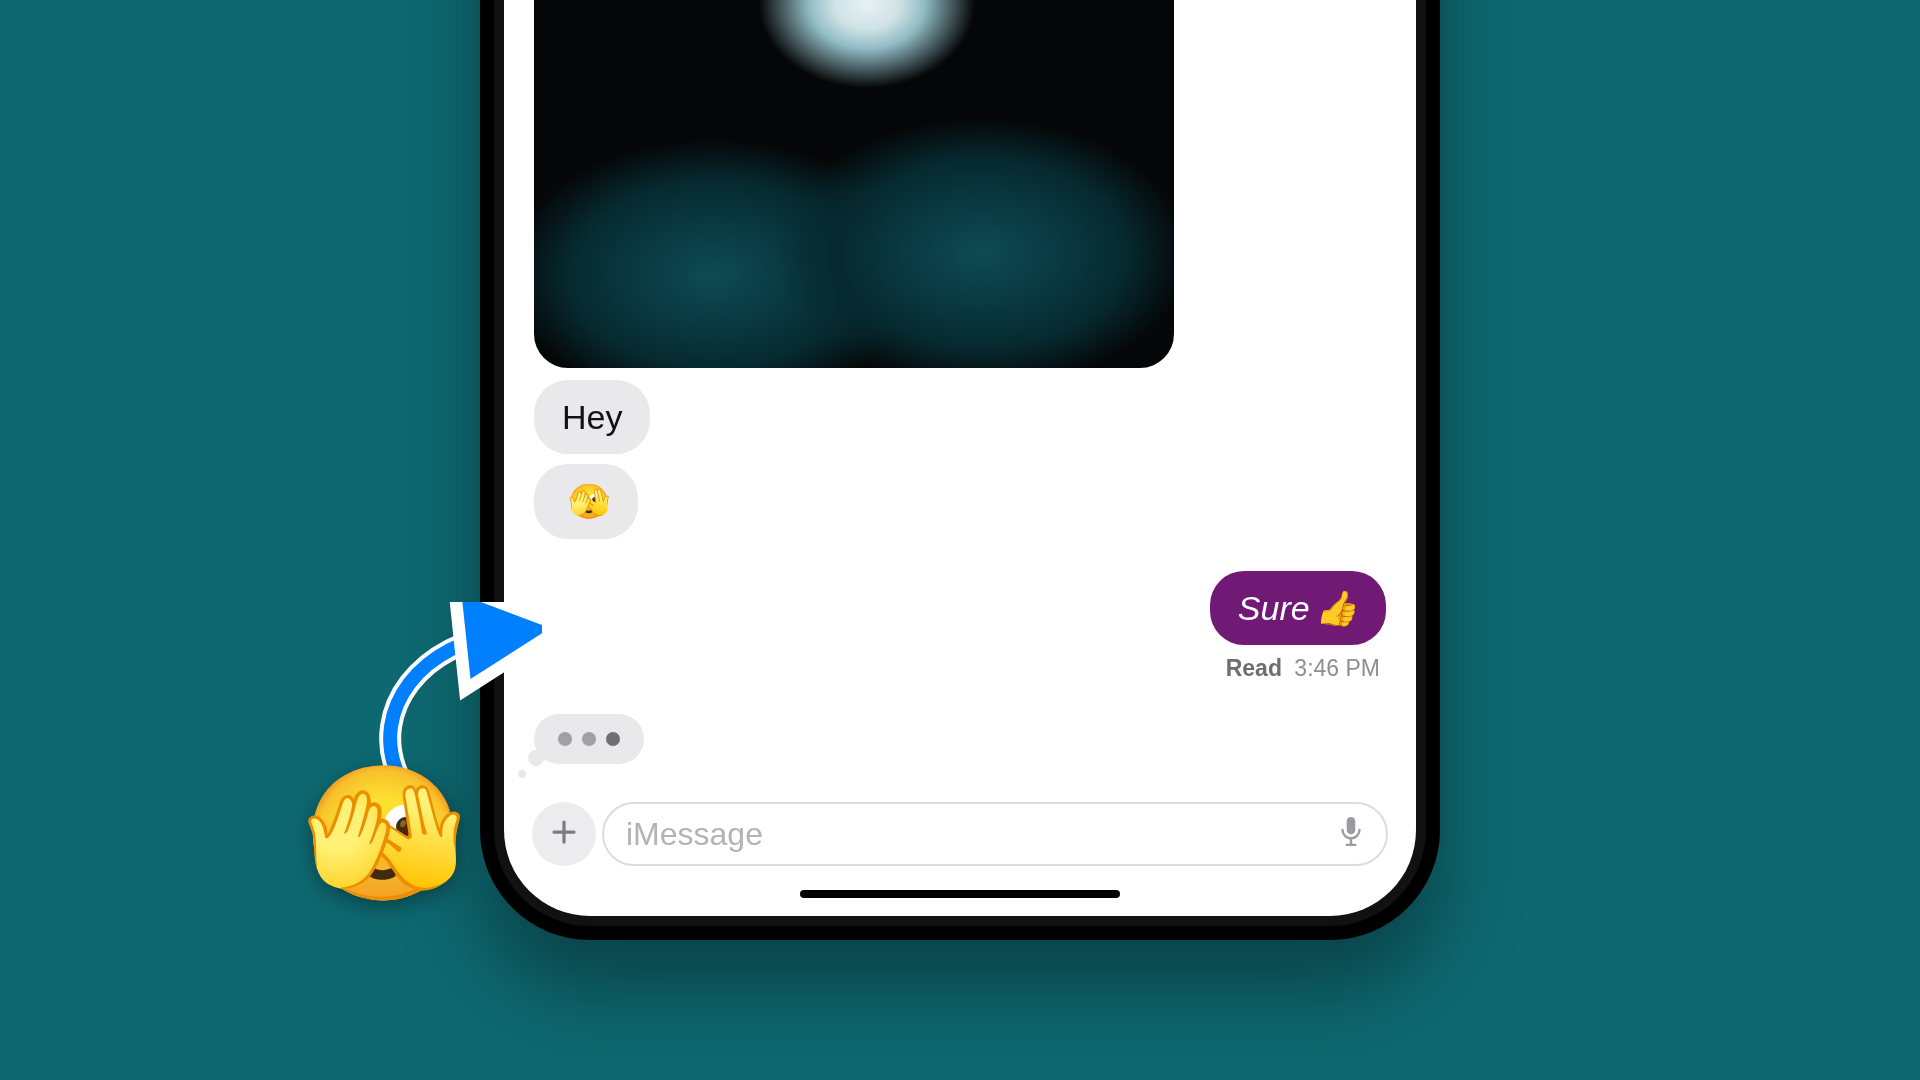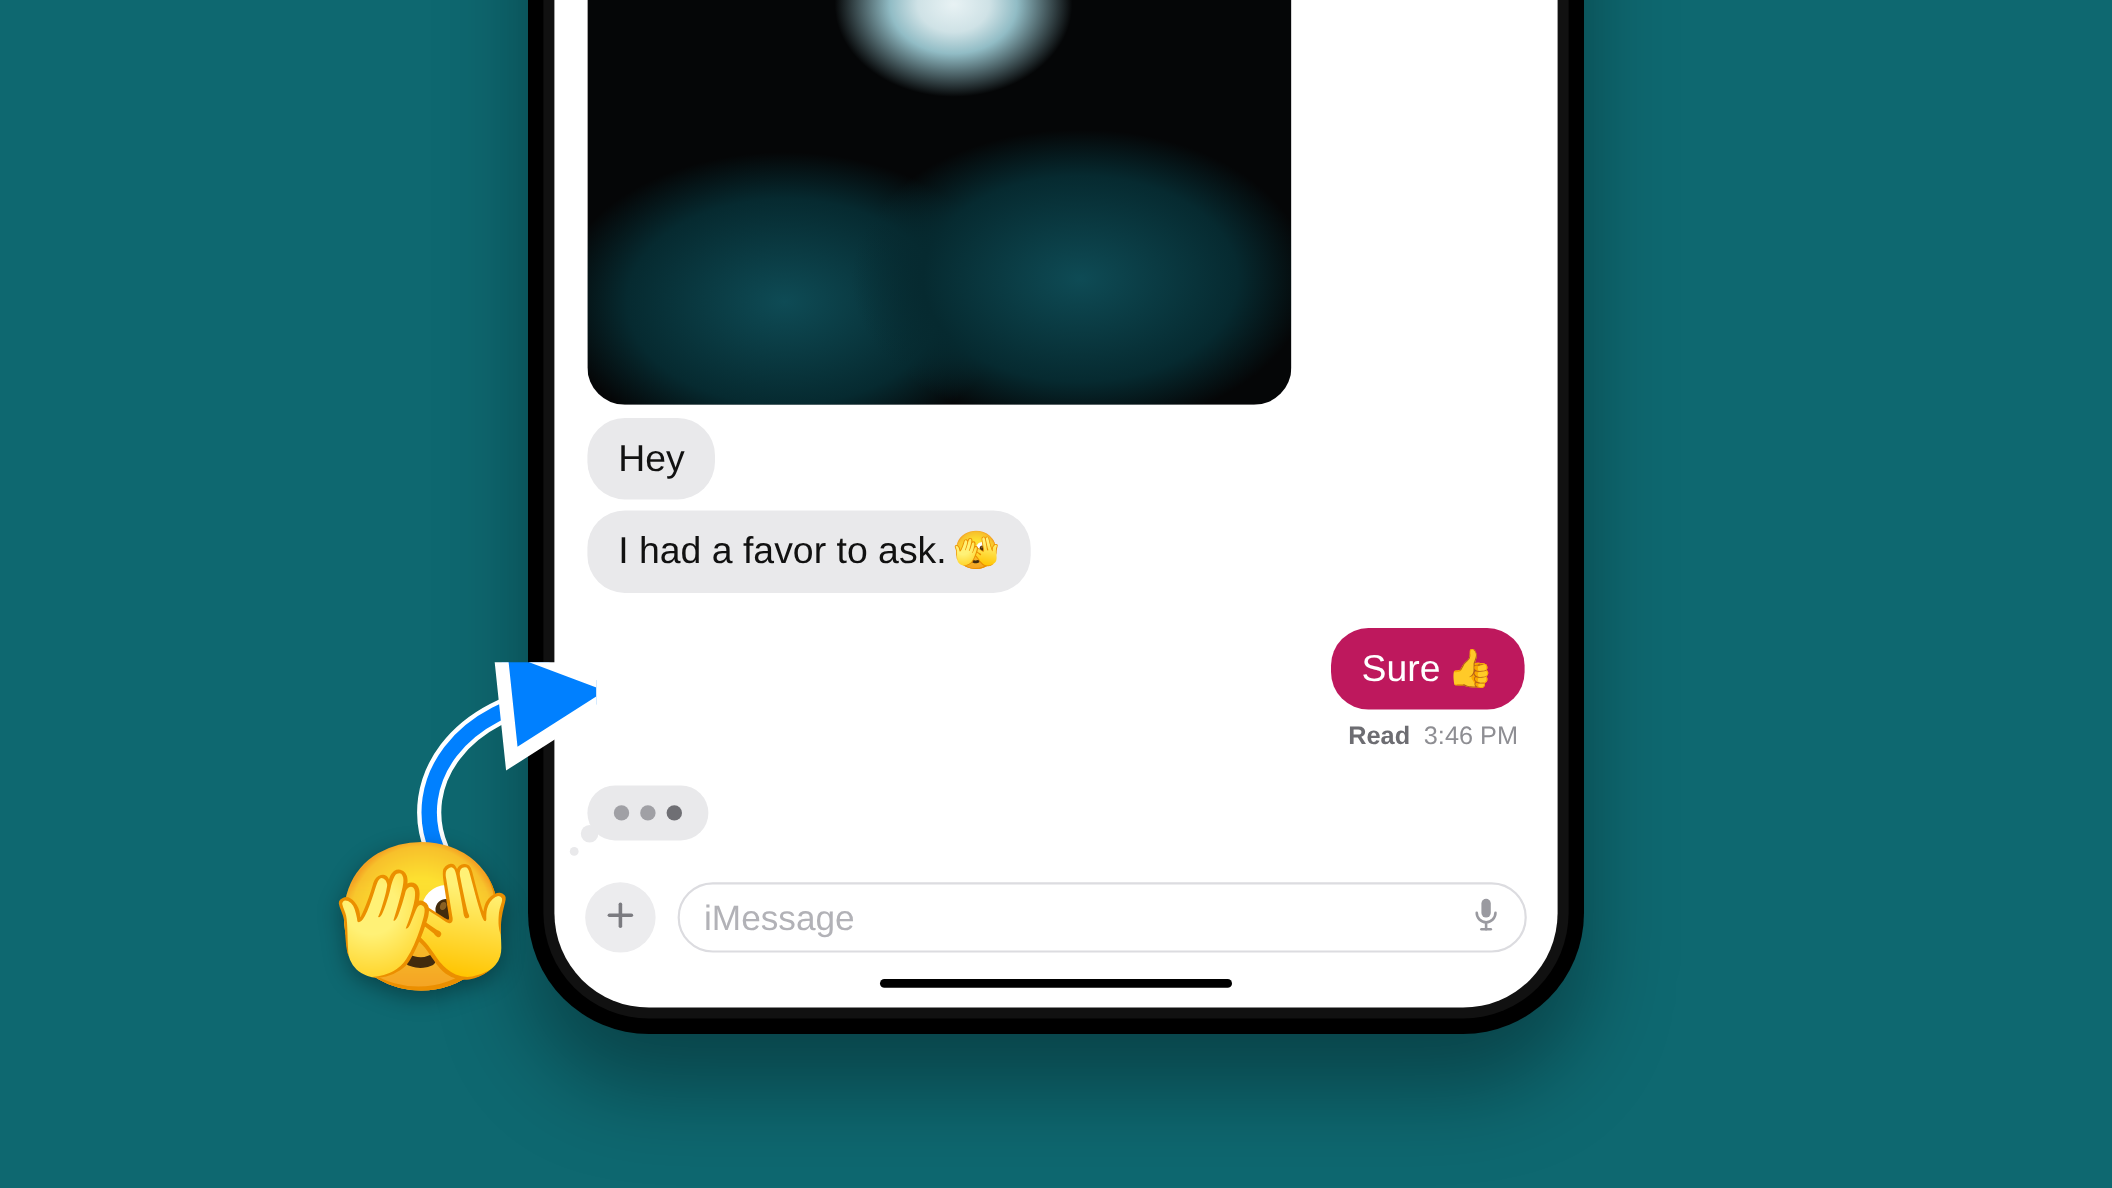--- a/index.html
+++ b/index.html
@@ -75,24 +75,25 @@
     line-height: 1.25;
     margin-bottom: 10px;
     max-width: 640px;
   }
   .incoming {
     background: #e9e9eb;
     color: #111;
     align-self: flex-start;
   }
   .outgoing {
-    background: #be185d;
+    background: #701a75;
     color: #fff;
     align-self: flex-end;
     margin-top: 22px;
+    font-style: italic;
   }
   .bubble .emoji { margin-left: 6px; font-size: 34px; }
 
   .read-receipt {
     align-self: flex-end;
     font-size: 23px;
     color: #8e8e93;
     margin-top: 0;
     margin-right: 6px;
   }
@@ -129,21 +130,21 @@
   .typing .dot {
     width: 14px; height: 14px; border-radius: 50%;
     background: #a0a0a5;
   }
   .typing .dot.d3 { background: #6f6f74; }
 
   
   .input-bar {
     display: flex;
     align-items: center;
-    gap: 20px;
+    gap: 6px;
     padding: 18px 28px 50px 28px;
   }
   .plus-btn {
     width: 64px; height: 64px;
     border-radius: 50%;
     background: #ececee;
     display: flex; align-items: center; justify-content: center;
     color: #7b7b80;
   }
   .plus-btn svg { width: 30px; height: 30px; }
@@ -202,21 +203,20 @@
 
       <div class="messages">
 
         <div class="attachment-img"></div>
 
         <div class="bubble incoming">
           <span>Hey</span>
         </div>
 
         <div class="bubble incoming">
-          <span>I had a favor to ask.</span>
           <span class="emoji">🫣</span>
         </div>
 
         <div class="bubble outgoing">
           <span>Sure</span>
           <span class="emoji">👍</span>
         </div>
 
         <div class="read-receipt">
           <span class="read-label">Read</span>

